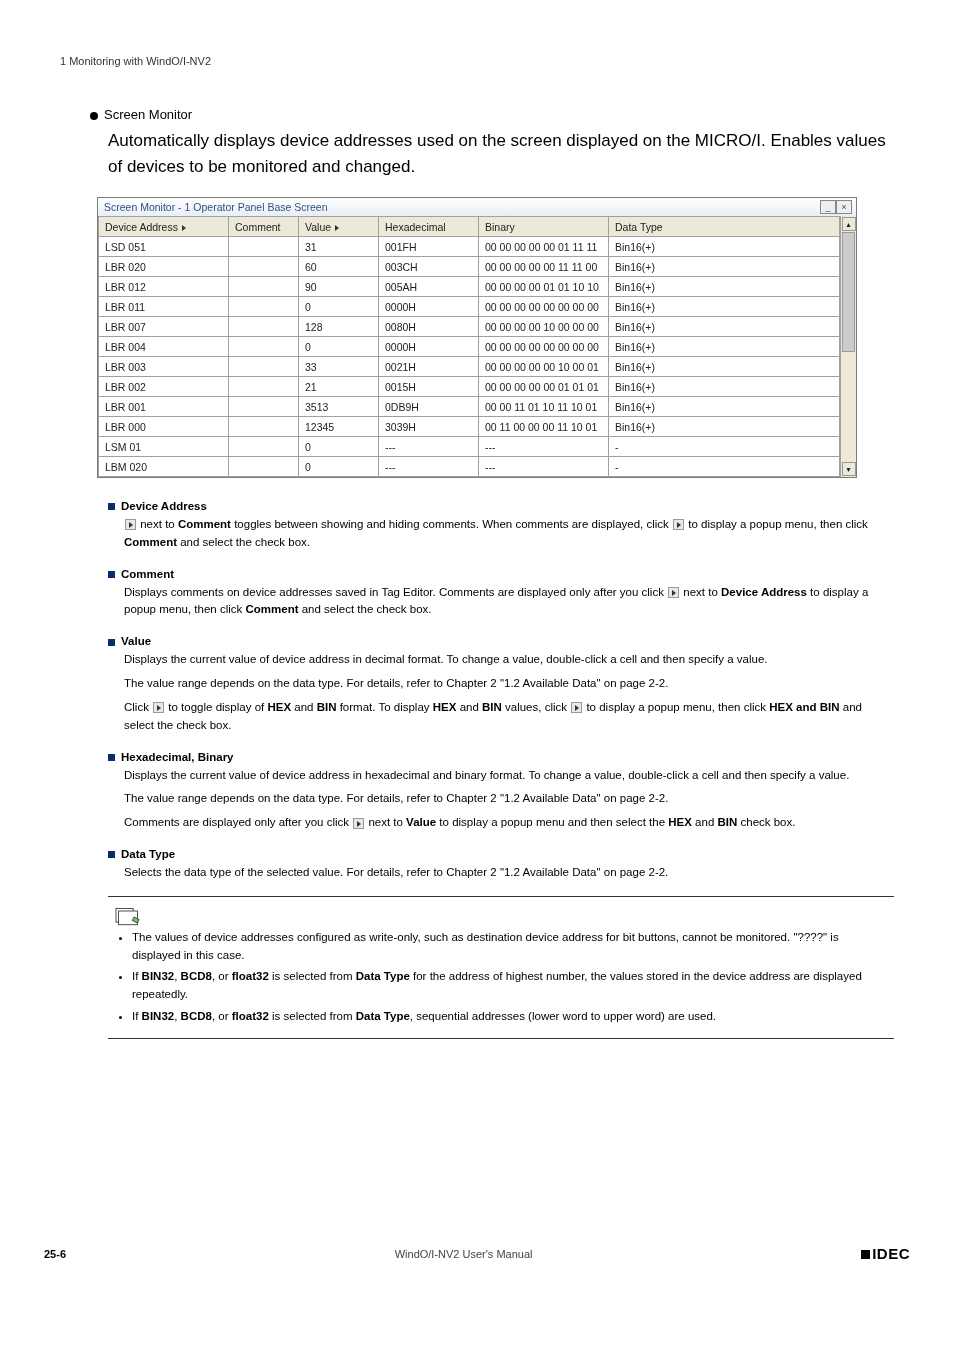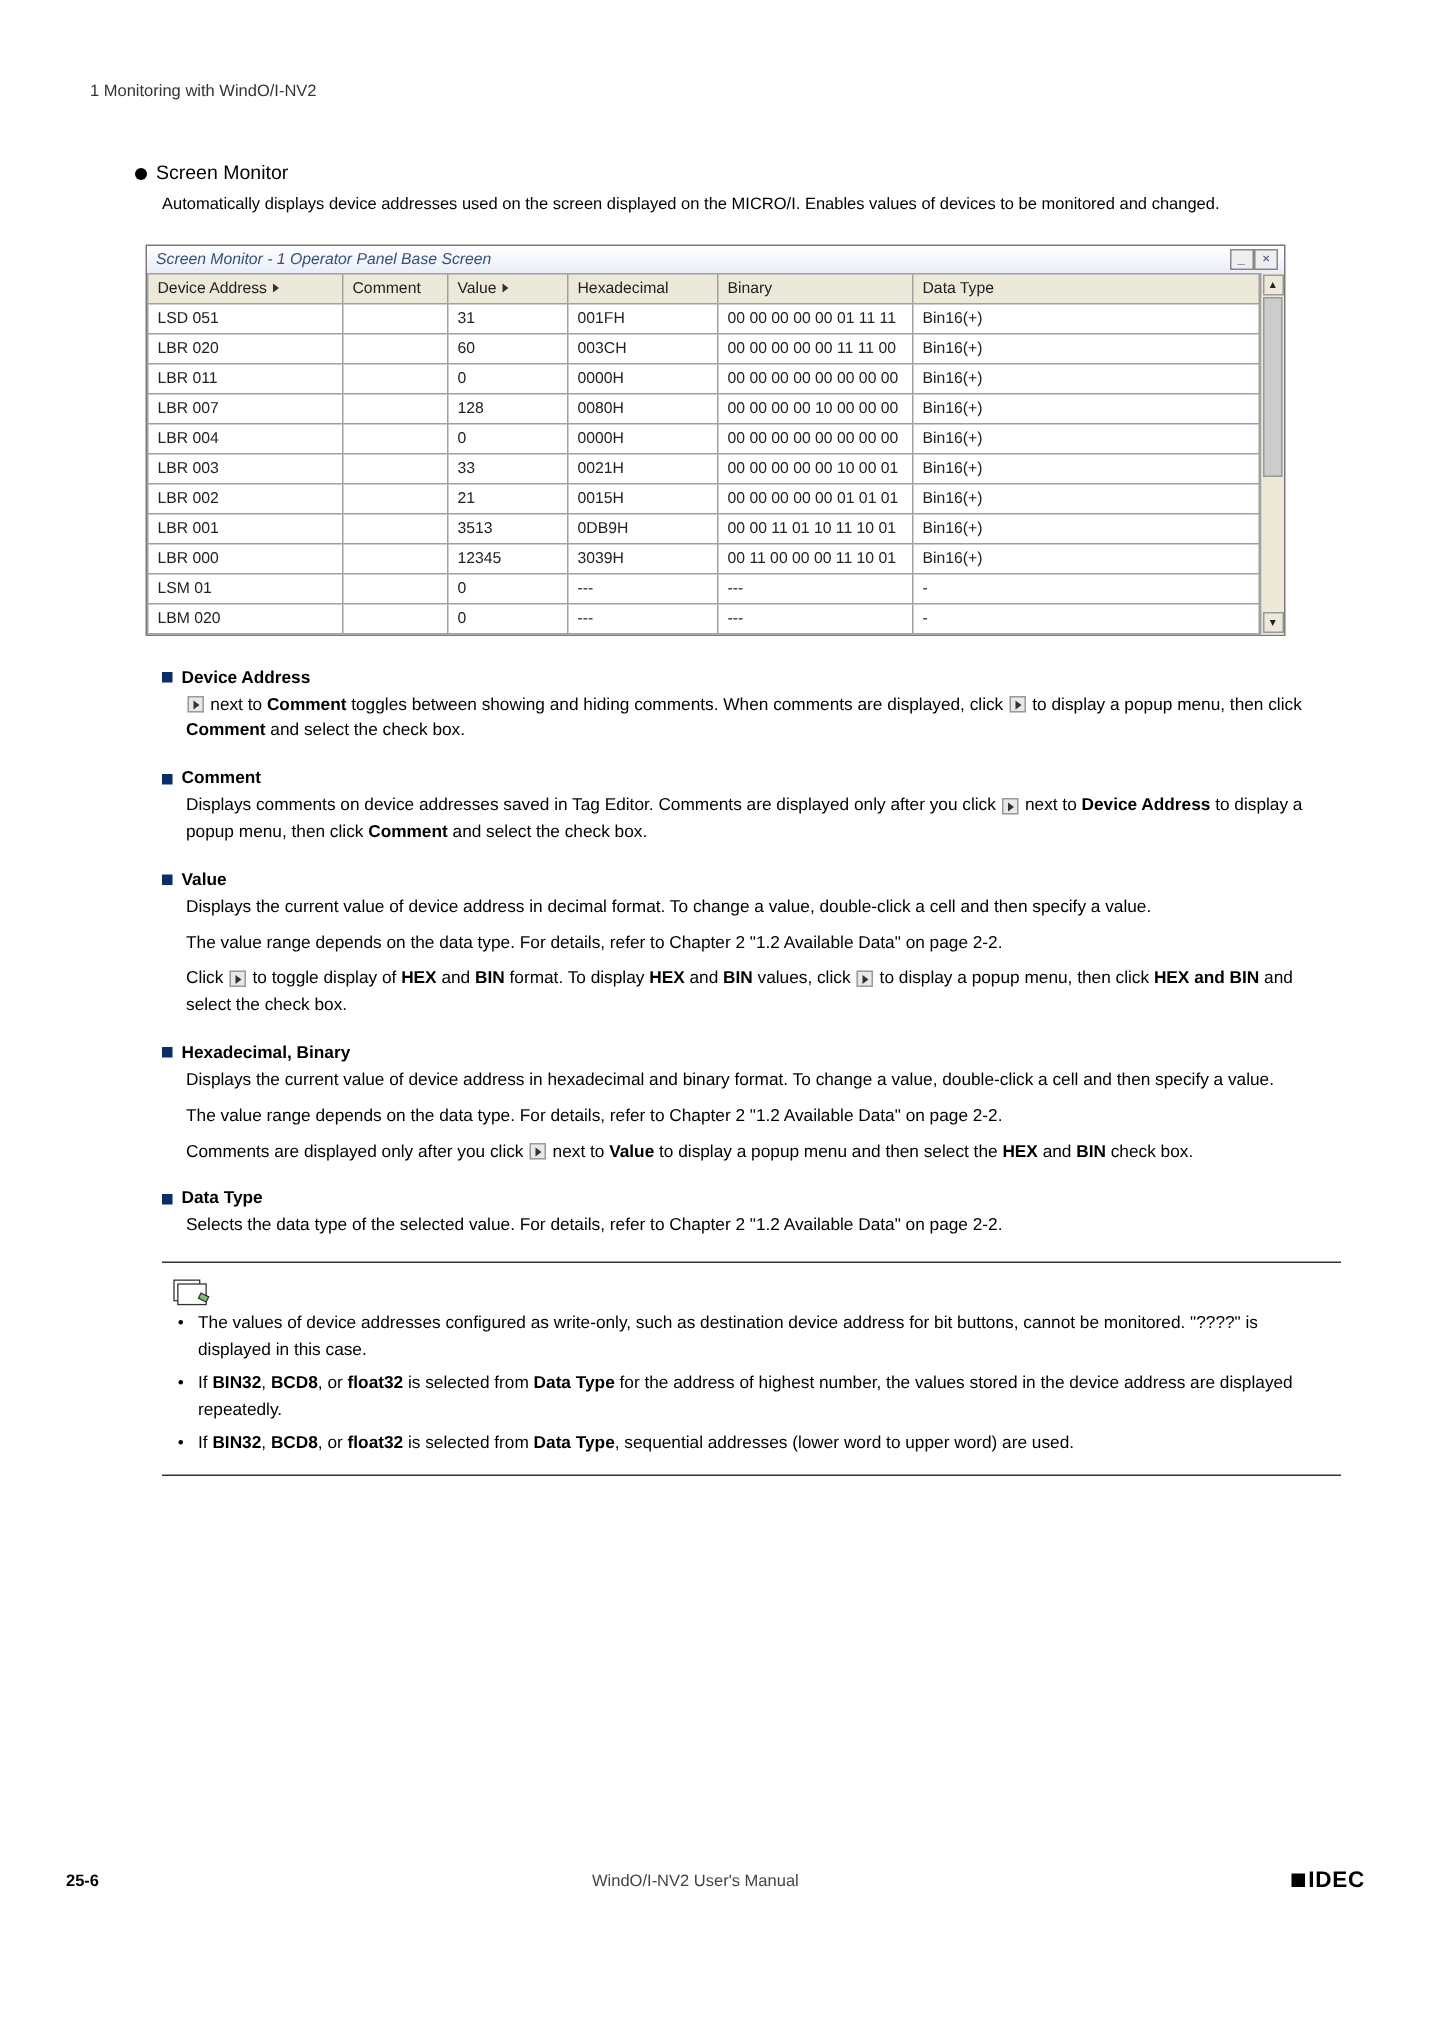--- a/index.html
+++ b/index.html
@@ -32,39 +32,38 @@
       height: 8px;
       background: #000;
       border-radius: 50%;
       margin-right: 6px;
       vertical-align: middle;
     }
     .section-desc {
       margin-left: 48px;
       margin-bottom: 18px;
       line-height: 1.5;
-      font-size: 11px;
+      font-size: 17px;
     }
     .screenshot {
       margin: 0 auto 22px auto;
       width: 760px;
       border: 1px solid #7a7a7a;
       font-family: Tahoma, sans-serif;
       font-size: 10.5px;
       color: #222;
     }
     .ms-titlebar {
       display: flex;
       justify-content: space-between;
       align-items: center;
       background: linear-gradient(#fff,#e8eef7);
       padding: 2px 4px 2px 6px;
       color: #335080;
       font-size: 10.5px;
-      font-style: italic;
     }
     .ms-titlebar .winbtns {
       display: flex;
       gap: 0px;
     }
     .winbtn {
       width: 16px;
       height: 14px;
       border: 1px solid #888;
       background: #eee;
@@ -265,20 +264,28 @@
               </tr>
               <tr>
                 <td>LBR 020</td>
                 <td></td>
                 <td class="col-val">60</td>
                 <td class="col-hex">003CH</td>
                 <td class="col-bin">00 00 00 00 00 11 11 00</td>
                 <td>Bin16(+)</td>
               </tr>
               <tr>
+                <td>LBR 012</td>
+                <td></td>
+                <td class="col-val">90</td>
+                <td class="col-hex">005AH</td>
+                <td class="col-bin">00 00 00 00 01 01 10 10</td>
+                <td>Bin16(+)</td>
+              </tr>
+              <tr>
                 <td>LBR 011</td>
                 <td></td>
                 <td class="col-val">0</td>
                 <td class="col-hex">0000H</td>
                 <td class="col-bin">00 00 00 00 00 00 00 00</td>
                 <td>Bin16(+)</td>
               </tr>
               <tr>
                 <td>LBR 007</td>
                 <td></td>

